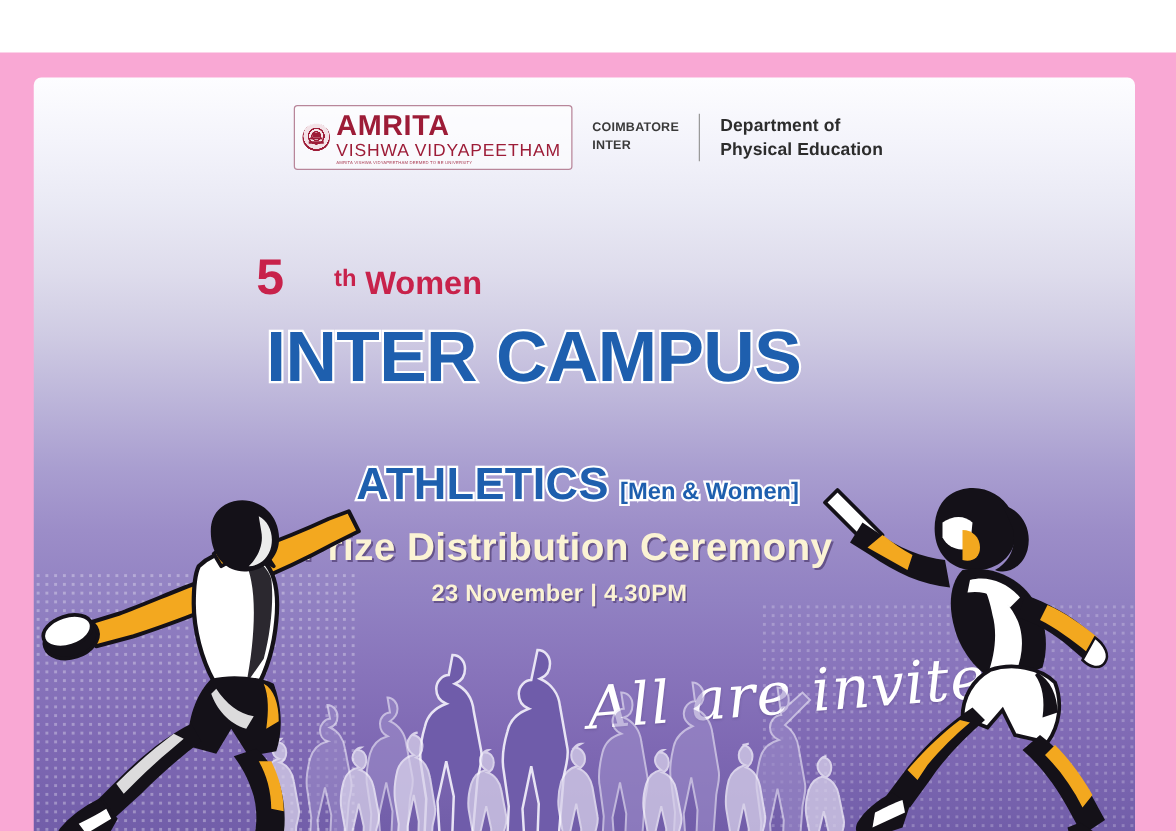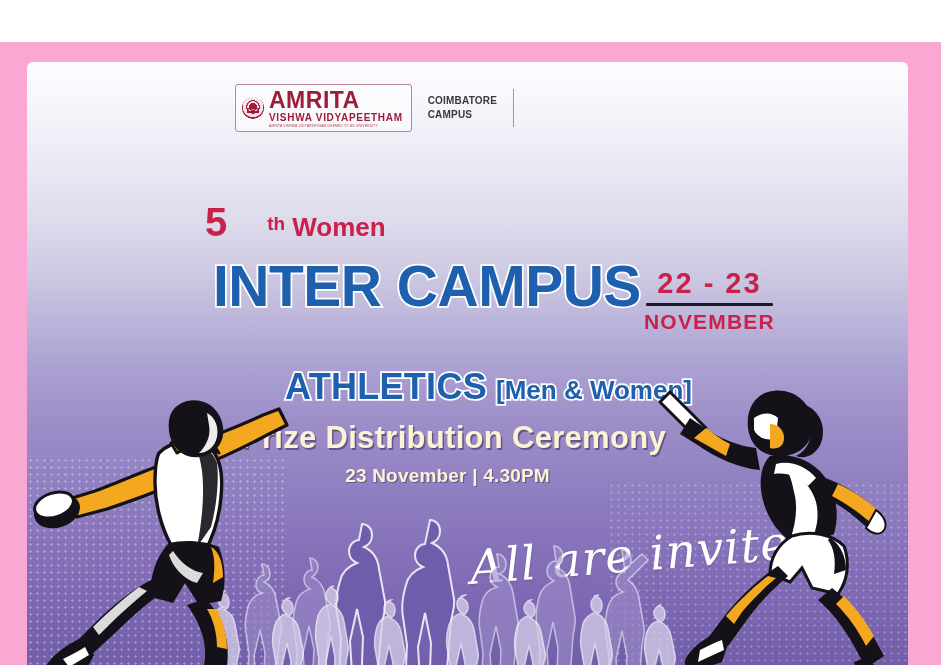--- a/index.html
+++ b/index.html
@@ -79,21 +79,21 @@
       linear-gradient(#9d1c37 0 100%) no-repeat 0 7px/12px 2px,
       linear-gradient(#9d1c37 0 100%) no-repeat 1px 4px/10px 1.5px,
       linear-gradient(#9d1c37 0 100%) no-repeat 3px 0/6px 4px;
   }
   .logo-words { display:flex; flex-direction:column; line-height:1; }
   #logo-amrita {
     font-size:23px; font-weight:700; letter-spacing:.5px;
     color:#9d1c37;
   }
   #logo-vishwa {
-    font-size:10px; font-weight:700; letter-spacing:.7px;
+    font-size:14px; font-weight:400; letter-spacing:.7px;
     color:#9d1c37; margin-top:1px;
   }
   #logo-tagline {
     font-size:3.4px; letter-spacing:.15px; color:#9d1c37;
     margin-top:1.5px; opacity:.85; white-space:nowrap;
   }
 
   #campus-block {
     font-size:10px; font-weight:700; color:#3a3a3a;
     line-height:1.35; letter-spacing:.2px;
@@ -132,21 +132,21 @@
     font-size:0;
   }
   #title-tournament { font-size:44px; letter-spacing:-.3px; }
   #title-years { font-size:34px; margin-left:10px; letter-spacing:-.3px; }
 
   #title-third {
     position:absolute; left:258px; top:307px;
     font-size:0;
   }
   #title-athletics { font-size:36px; letter-spacing:.3px; }
-  #title-category { font-size:26px; margin-left:9px; letter-spacing:0; }
+  #title-category { font-size:19px; margin-left:9px; letter-spacing:0; }
 
   
   #date-badge {
     position:absolute; left:617px; top:206px;
     text-align:center;
   }
   #date-range {
     font-size:29px; font-weight:800; color:#c8224b;
     letter-spacing:2px; line-height:1.05;
   }
@@ -212,43 +212,42 @@
         <div id="logo-seal"></div>
         <div class="logo-words">
           <span id="logo-amrita">AMRITA</span>
           <span id="logo-vishwa">VISHWA VIDYAPEETHAM</span>
           <span id="logo-tagline">AMRITA VISHWA VIDYAPEETHAM DEEMED TO BE UNIVERSITY</span>
         </div>
       </div>
 
       <div id="campus-block">
         <div>COIMBATORE</div>
-        <div>CAMPUS</div>
+        <div>INTER</div>
       </div>
 
       <div id="header-divider"></div>
 
+      <div id="dept-block">
+        <div>Department of</div>
+        <div>Physical Education</div>
+      </div>
     </div>
 
     <div id="phase-line">
       <span id="phase-num">5</span><span id="phase-sup">th</span><span id="phase-word">Women</span>
     </div>
 
     <div id="title-main" class="outlined">INTER CAMPUS</div>
 
 
     <div id="title-third">
       <span id="title-athletics" class="outlined">ATHLETICS</span><span id="title-category" class="outlined">[Men &amp; Women]</span>
     </div>
 
-    <div id="date-badge">
-      <div id="date-range">22 - 23</div>
-      <div id="date-rule"></div>
-      <div id="date-month">NOVEMBER</div>
-    </div>
 
     <div id="ceremony">
       <span id="ceremony-title">Prize Distribution Ceremony</span>
       <span id="ceremony-when">23 November  |  4.30PM</span>
     </div>
 
     <div id="invite">All are invited</div>
 
     <svg id="crowd" class="figure" viewBox="0 0 480 185">
       <g>

